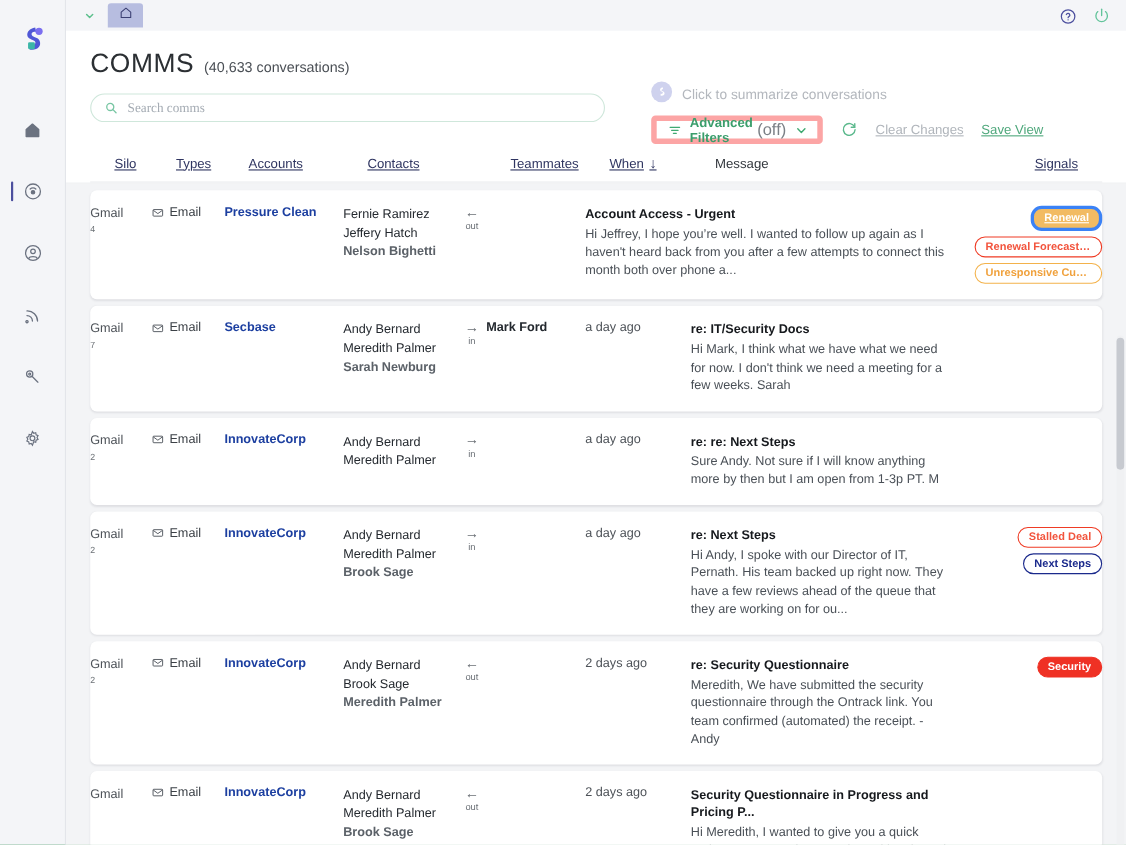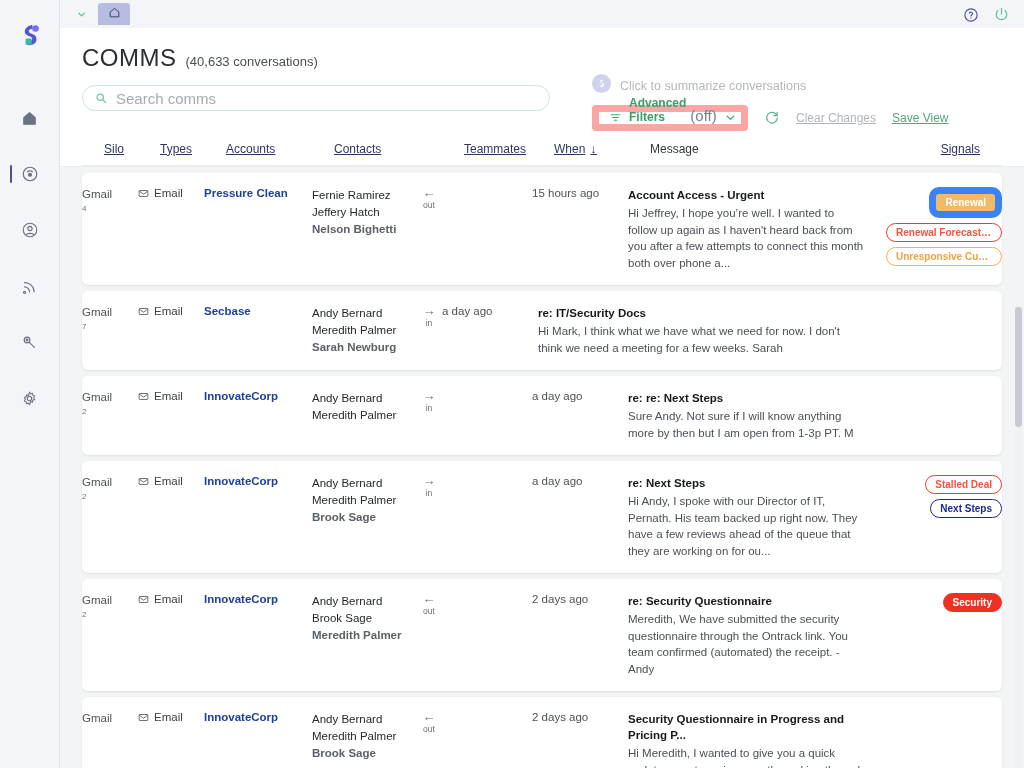--- a/index.html
+++ b/index.html
@@ -69,38 +69,38 @@
   
   #search-wrap {
     margin-top: 13px;
     height: 26px; width: 468px;
     border: 1px solid #cfe7db; border-radius: 14px;
     display: flex; align-items: center; padding: 0 12px;
     background: #fff;
   }
   #search-wrap .s-icon { color: #78c6a3; display:flex; margin-right: 7px; }
   #search-input {
-    border: 0; outline: 0; flex: 1 1 auto; font-size: 15px;
-    color: #333; background: transparent; font-family: Liberation Sans, sans-serif;
+    border: 0; outline: 0; flex: 1 1 auto; font-size: 12px;
+    color: #333; background: transparent; font-family: Liberation Serif, serif;
   }
   #search-input::placeholder { color: #a4abb3; }
 
   
   #summarize-row { display: flex; align-items: flex-end; gap: 9px; margin-top: 0px; padding-top:2px; }
   .sum-badge {
     width: 19px; height: 19px; border-radius: 50%; background: #cfd2ee;
     display: flex; align-items: center; justify-content: center;
   }
   #summarize-text { font-size: 12.5px; color: #b3b7bd; }
 
   
   #filter-row { display: flex; align-items: center; gap: 16px; margin-top: 12px; }
   #adv-filters {
-    height: 26px; border: 7px solid #fca5a5; border-radius: 4px;
-    display: flex; align-items: flex-end; gap: 7px; padding: 0 10px;
+    height: 26px; border: 5px solid #fca5a5; border-radius: 4px;
+    display: flex; align-items: center; gap: 7px; padding: 0 10px;
     background: #fff; width: 156px;
   }
   .filt-icon { color: #3fa971; display:flex; }
   #adv-filters .lbl { font-size: 12px; font-weight: bold; color: #3b9e6c; }
   #adv-filters .off { font-size: 15px; color: #7b8086; margin-left:-3px;}
   .caret-dn { margin-left: auto; color: #3fa971; display:flex; }
   .refresh-icon { color: #5cb98d; display:flex; }
   #clear-changes { font-size: 12px; color: #b0b5bb; text-decoration: underline; }
   #save-view { font-size: 12px; color: #4fa87c; text-decoration: underline; }
 
@@ -153,21 +153,21 @@
   .msg-subj { color: #16191d; font-weight: bold; font-size: 11.5px; line-height: 16px; margin-bottom: 2px; }
   .msg-body { color: #4a5057; font-size: 11.5px; line-height: 16.5px; }
   .msg-inner { padding-right: 18px; }
 
   
   .badge {
     font-size: 10px; font-weight: bold; border-radius: 10px;
     padding: 2px 9px; white-space: nowrap; line-height: 13px;
     max-width: 116px; overflow: hidden; text-overflow: ellipsis;
   }
-  .badge.solid-amber  { background: #f2bb63; color: #ffffff; border: 7px solid #3b82f6; }
+  .badge.solid-amber  { background: #f2bb63; color: #ffffff; border: 3px solid #3b82f6; text-decoration: underline; }
   .badge.out-red      { background: #fff; color: #f2543d; border: 1.5px solid #ef3b24; }
   .badge.out-amber    { background: #fff; color: #f0a13c; border: 1.5px solid #f3b24b; }
   .badge.out-navy     { background: #fff; color: #1b2a8c; border: 1.5px solid #1b2a8c; }
   .badge.solid-red    { background: #ef3124; color: #ffffff; border: 1px solid #ef3124; }
 
   
   #scroll-track {
     position: absolute; right: 2px; top: 138px; width: 7px; height: 626px;
     background: #f0f1f3; border-radius: 4px;
   }
@@ -371,23 +371,20 @@
             </div>
     <div class="c-dir cell">
       <div class="dir">
         <span class="ar">←</span>
         <span class="lb">out</span>
       </div>
     </div>
     <div class="c-team cell">
       <span class="team"></span>
     </div>
-    <div class="c-when cell">
-      <span class="when">15 hours ago</span>
-    </div>
     <div class="c-msg cell">
       <div class="msg-inner">
         <div class="msg-subj">Account Access - Urgent</div>
         <div class="msg-body">Hi Jeffrey, I hope you’re well. I wanted to follow up again as I haven't heard back from you after a few attempts to connect this month both over phone a...</div>
       </div>
     </div>
     <div class="c-sig cell">
               <span class="badge solid-amber">Renewal</span>
               <span class="badge out-red">Renewal Forecast Iss...</span>
               <span class="badge out-amber">Unresponsive Custo...</span>
@@ -417,20 +414,23 @@
               <div>Andy Bernard</div>
               <div>Meredith Palmer</div>
               <div class="muted">Sarah Newburg</div>
             </div>
     <div class="c-dir cell">
       <div class="dir">
         <span class="ar">→</span>
         <span class="lb">in</span>
       </div>
     </div>
+    <div class="c-team cell">
+      <span class="team">Mark Ford</span>
+    </div>
     <div class="c-when cell">
       <span class="when">a day ago</span>
     </div>
     <div class="c-msg cell">
       <div class="msg-inner">
         <div class="msg-subj">re: IT/Security Docs</div>
         <div class="msg-body">Hi Mark, I think what we have what we need for now. I don't think we need a meeting for a few weeks. Sarah</div>
       </div>
     </div>
     <div class="c-sig cell"></div>

